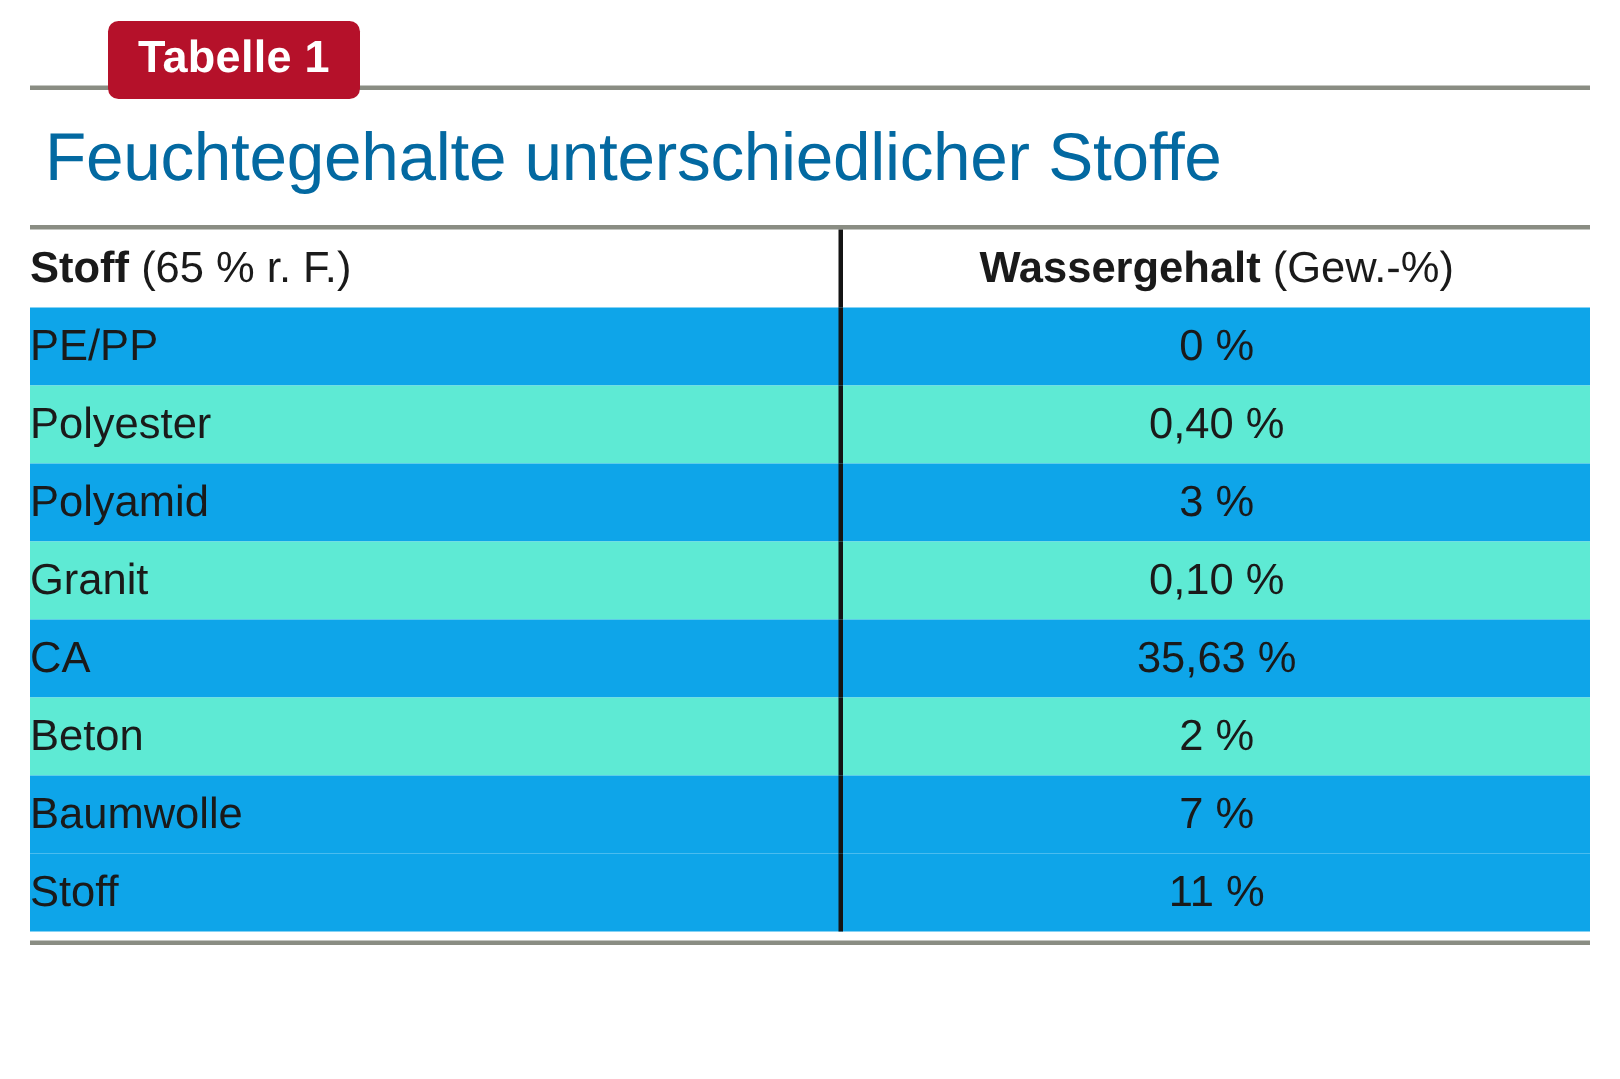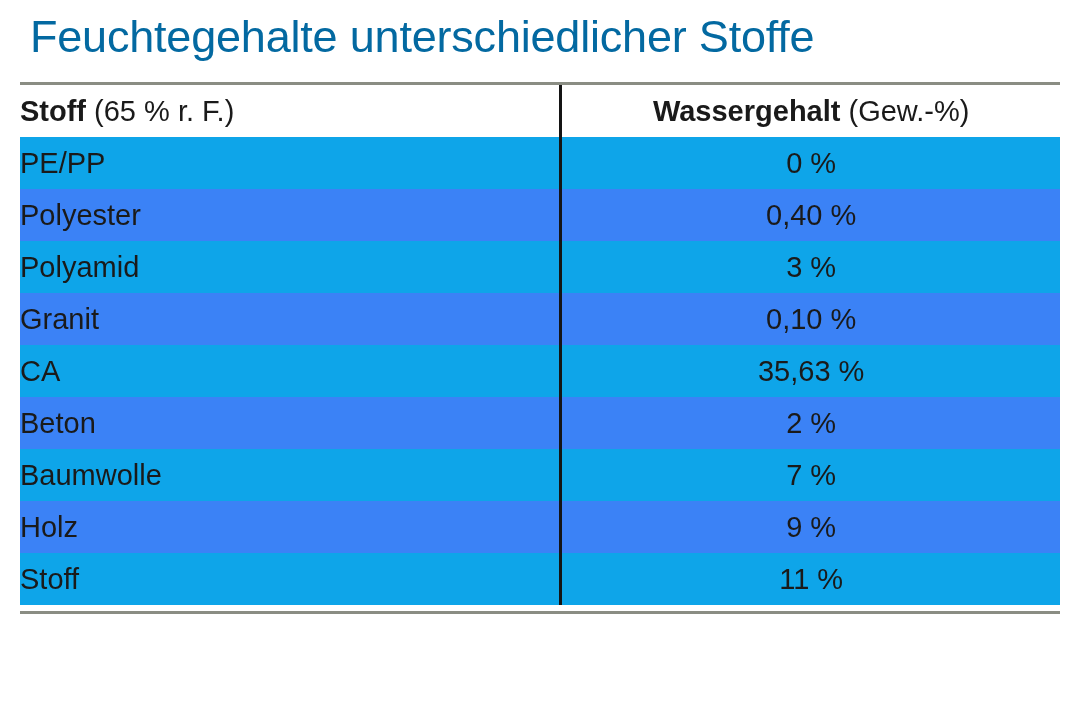--- a/index.html
+++ b/index.html
@@ -104,21 +104,21 @@
     text-align: left;
     padding-left: 14px;
   }
   td.cell-right {
     text-align: center;
   }
   tbody tr.odd td {
     background: #0ea5e9;
   }
   tbody tr.even td {
-    background: #3b82f6;
+    background: #5eead4;
   }
 
   
   th.col-head-left,
   td.cell-left {
     border-right: 3px solid #141414;
   }
   thead th.col-head-left {
     border-right: 3px solid #141414;
   }
@@ -129,20 +129,24 @@
     background: #8a8d83;
     position: relative;
     top: 6px;
   }
 </style>
 </head>
 <body>
 
 <div class="table-figure">
 
+  <div class="badge-row">
+    <div class="top-rule"></div>
+    <div class="badge">Tabelle 1</div>
+  </div>
 
   <h1 class="fig-title">Feuchtegehalte unterschiedlicher Stoffe</h1>
 
   <div class="title-rule"></div>
 
   <table class="data">
     <colgroup>
       <col class="c1">
       <col class="c2">
     </colgroup>
@@ -174,24 +178,20 @@
         <td class="cell-right">35,63 %</td>
       </tr>
       <tr class="even">
         <td class="cell-left">Beton</td>
         <td class="cell-right">2 %</td>
       </tr>
       <tr class="odd">
         <td class="cell-left">Baumwolle</td>
         <td class="cell-right">7 %</td>
       </tr>
-      <tr class="even">
-        <td class="cell-left">Holz</td>
-        <td class="cell-right">9 %</td>
-      </tr>
       <tr class="odd">
         <td class="cell-left">Stoff</td>
         <td class="cell-right">11 %</td>
       </tr>
     </tbody>
   </table>
 
   <div class="bottom-rule"></div>
 
 </div>

